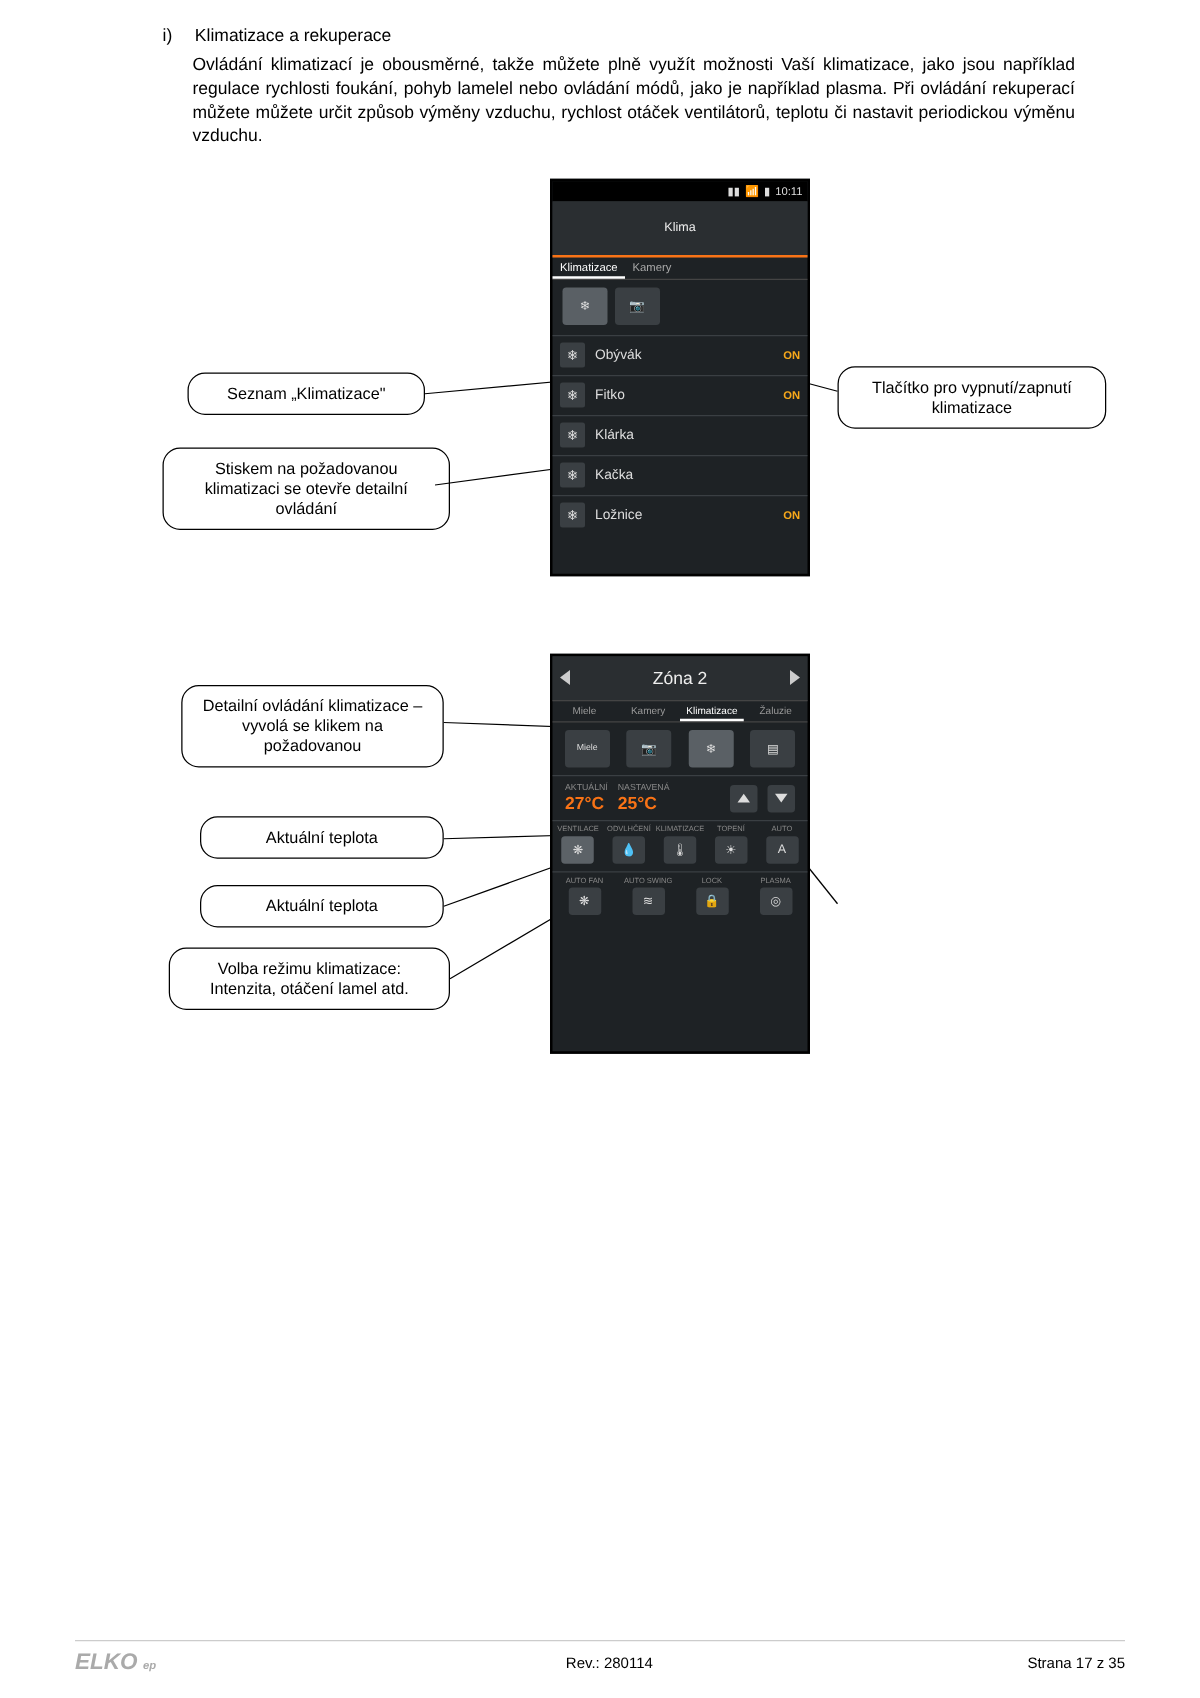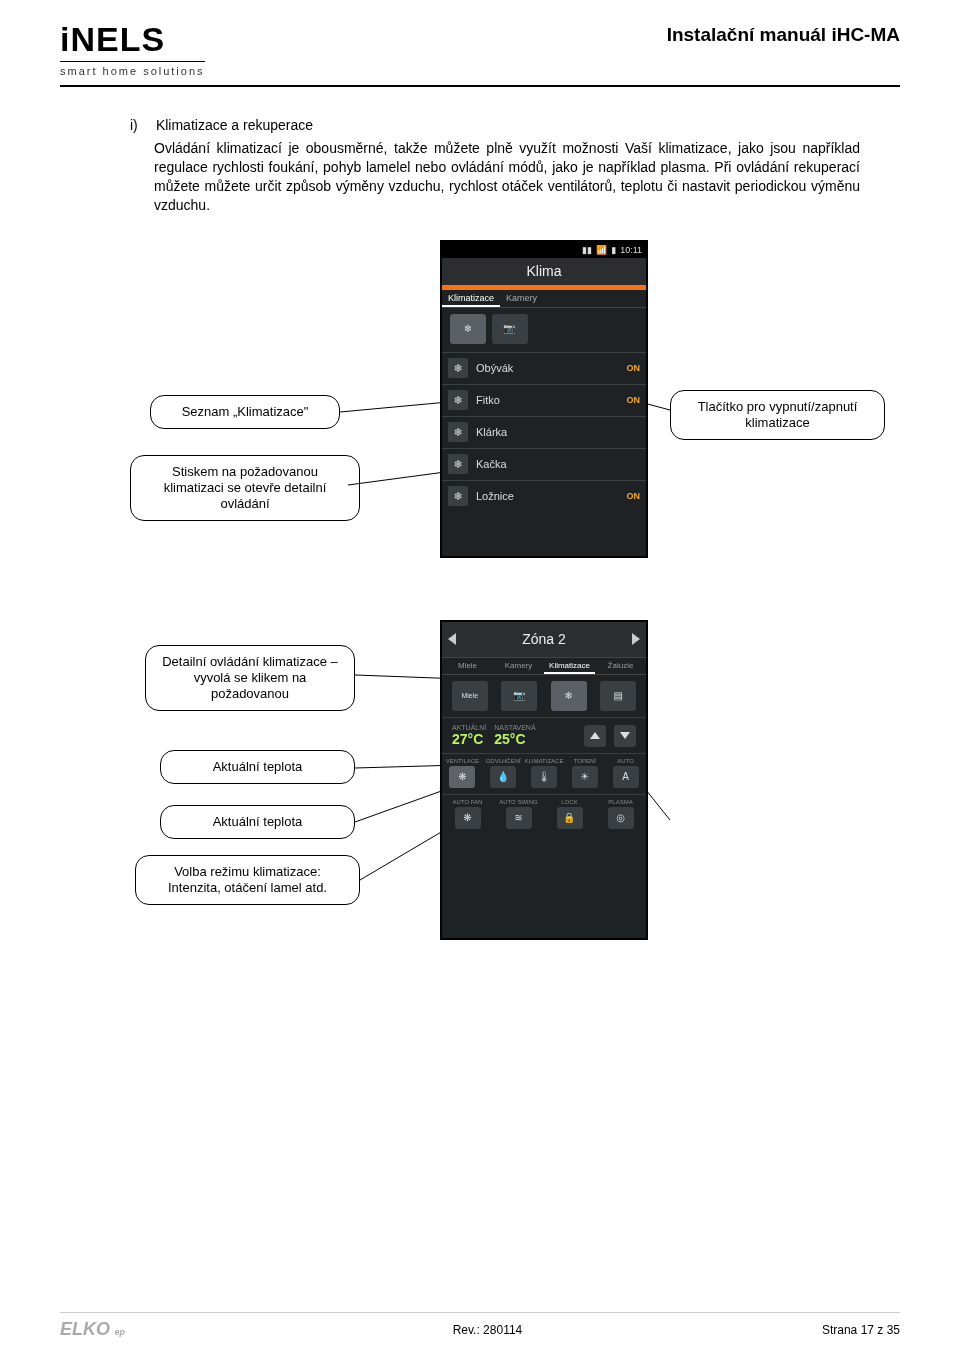--- a/index.html
+++ b/index.html
@@ -18,21 +18,21 @@
   .callout {
     position: absolute; border: 1.5px solid #000; border-radius: 14px;
     background: #fff; font-size: 13px; padding: 8px 14px; text-align: center;
     line-height: 1.25;
   }
 
   
   .phone { position: absolute; width: 208px; background: #1e2225; color: #ddd; font-size: 10px; border: 2px solid #000; }
   .phone1 { left: 310px; top: 0; height: 318px; }
   .statusbar { height: 16px; background: #000; display:flex; justify-content:flex-end; align-items:center; padding: 0 4px; font-size: 9px; gap:4px;}
-  .screen-title-bar { display:flex; align-items:center; justify-content:center; height: 32px; font-size: 14px; color:#eee; background:#2a2e31; border-bottom:5px solid #f97316;}
+  .screen-title-bar { display:flex; align-items:center; justify-content:center; height: 45px; font-size: 10px; color:#eee; background:#2a2e31; border-bottom:2px solid #f97316;}
   .top-tabs { display:flex; border-bottom:1px solid #444;}
   .top-tab { font-size: 9px; padding: 3px 6px 2px; color:#aaa; border-bottom: 2px solid transparent;}
   .top-tab.active { color:#fff; border-bottom-color:#fff;}
   .icon-row { display:flex; gap:6px; padding:6px 8px 8px; }
   .selector-box { width: 36px; height: 30px; background:#3a3f43; border-radius:3px; display:flex; align-items:center; justify-content:center;}
   .selector-box.active { background:#5a6065;}
   .list-row { display:flex; align-items:center; height: 32px; border-top:1px solid #3a3f43; padding: 0 6px;}
   .row-icon { width: 20px; height:20px; background:#3a3f43; border-radius:2px; margin-right:8px; display:flex; align-items:center; justify-content:center; font-size:11px;}
   .row-label { flex:1; font-size:11px; color:#ddd;}
   .row-on { font-size:9px; color:#f7a81b; font-weight:bold;}
@@ -44,21 +44,21 @@
   .arrow-btn { width:0; height:0; border-top:6px solid transparent; border-bottom:6px solid transparent;}
   .arrow-left { border-right:8px solid #ccc;}
   .arrow-right { border-left:8px solid #ccc;}
   .subtabs { display:flex; border-bottom:1px solid #444;}
   .subtab { flex:1; text-align:center; font-size:8px; padding:3px 0 2px; color:#999; border-bottom:2px solid transparent;}
   .subtab.active { color:#fff; border-bottom-color:#fff;}
   .subicon-row { display:flex; gap:6px; padding:6px 6px; justify-content:space-around;}
   .temp-row { display:flex; gap:8px; padding:6px 10px; align-items:flex-end; border-top:1px solid #3a3f43;}
   .temp-block { }
   .temp-lbl { font-size:7px; color:#888; text-transform:uppercase;}
-  .temp-val { font-size:14px; color:#bef264; font-weight:bold;}
+  .temp-val { font-size:14px; color:#f97316; font-weight:bold;}
   .step-btn { width:22px; height:22px; background:#3a3f43; border-radius:3px; display:flex; align-items:center; justify-content:center; margin-left: auto;}
   .step-btn2 { width:22px; height:22px; background:#3a3f43; border-radius:3px; display:flex; align-items:center; justify-content:center;}
   .up-caret { width:0; height:0; border-left:5px solid transparent; border-right:5px solid transparent; border-bottom:7px solid #ddd;}
   .down-caret { width:0; height:0; border-left:5px solid transparent; border-right:5px solid transparent; border-top:7px solid #ddd;}
   .mode-strip { display:flex; border-top:1px solid #3a3f43;}
   .mode-col { flex:1; text-align:center; padding:4px 0 2px;}
   .mode-lbl { font-size:6px; color:#888; text-transform:uppercase;}
   .mode-btn { margin:2px auto 4px; width:26px; height:22px; background:#3a3f43; border-radius:3px; display:flex; align-items:center; justify-content:center; font-size:10px; color:#ddd;}
   .mode-btn.sel { background:#5c6267;}
 
@@ -67,27 +67,20 @@
   .footer-center { font-size:12px;padding-left:28px;}
   .footer-right { font-size:12px;}
 
   svg.callout-line { position:absolute; overflow:visible; pointer-events:none;}
 </style>
 </head>
 <body>
 
 <div class="page">
 
-  <div class="header">
-    <div class="logo-block">
-      <div class="logo-text">iNELS</div>
-      <div class="logo-sub">smart home solutions</div>
-    </div>
-    <div class="doc-title">Instalační manuál iHC-MA</div>
-  </div>
 
   <div class="content">
     <div class="section-head">
       <span class="lbl">i)</span>
       <span>Klimatizace a rekuperace</span>
     </div>
     <div class="body-text">Ovládání klimatizací je obousměrné, takže můžete plně využít možnosti Vaší klimatizace, jako jsou například regulace rychlosti foukání, pohyb lamelel nebo ovládání módů, jako je například plasma. Při ovládání rekuperací můžete můžete určit způsob výměny vzduchu, rychlost otáček ventilátorů, teplotu či nastavit periodickou výměnu vzduchu.</div>
 
     <div class="diagram-row" style="height:350px;">
 

